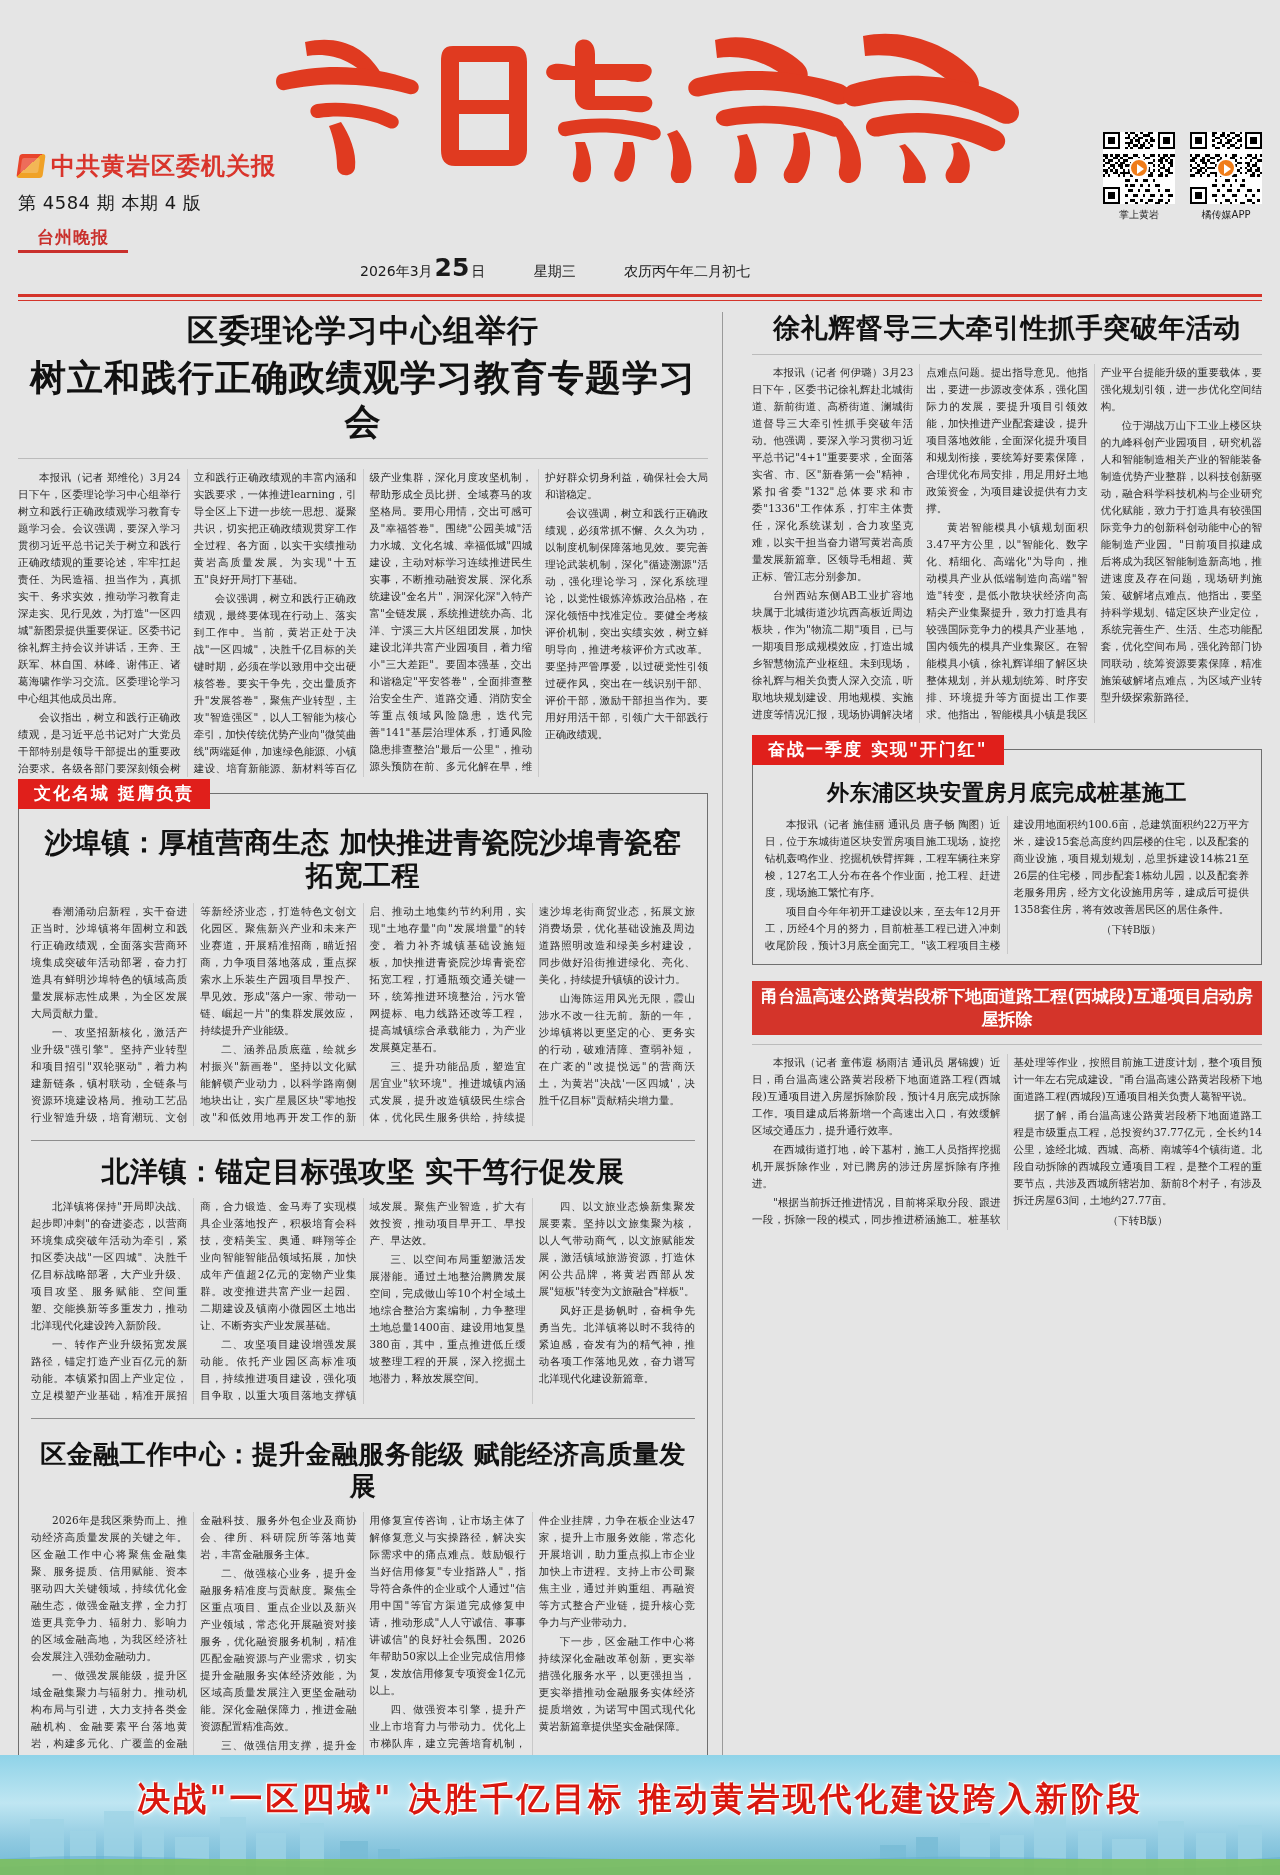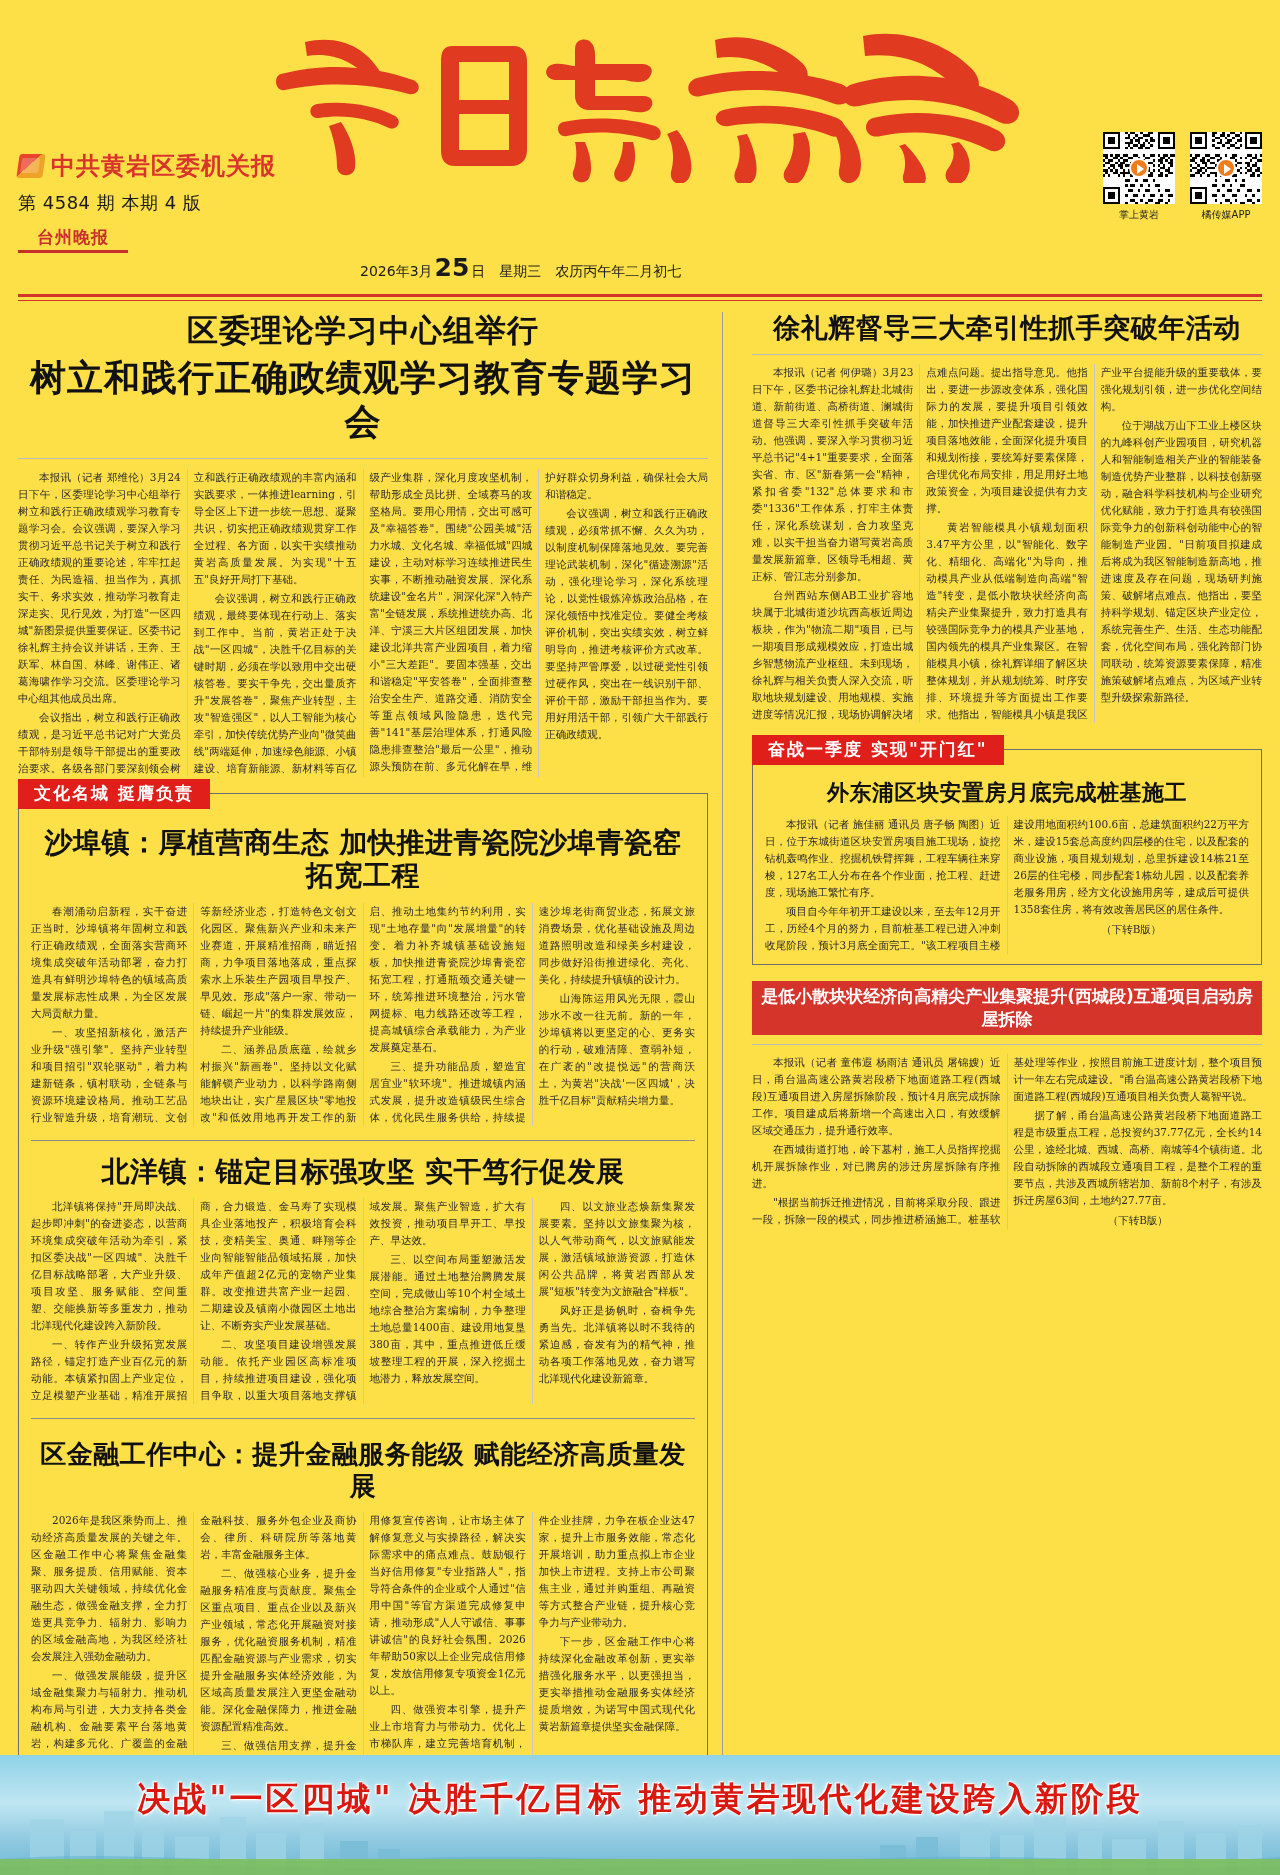--- a/index.html
+++ b/index.html
@@ -2,21 +2,21 @@
 <html><head>
 <meta charset="utf-8">
 <style>
   * { box-sizing: border-box; margin: 0; padding: 0; }
   html, body {
     width: 1280px; height: 1875px;
     background: #ffffff;
     font-family: "Liberation Serif", "DejaVu Serif", serif;
     overflow: hidden;
   }
-  .page { position: relative; width: 1280px; height: 1875px; background:#fde047; }
+  .page { position: relative; width: 1280px; height: 1875px; background:#e5e5e5; }
 
   
   .masthead { position: relative; height: 280px; }
 
   .nameplate {
     position: absolute; left: 245px; top: 18px; width: 790px; height: 165px;
     display: flex; align-items: center; justify-content: center;
   }
   .nameplate svg { width: 100%; height: 100%; }
 
@@ -47,20 +47,21 @@
     font-family:"DejaVu Serif", serif; font-size:17px; font-weight:700;
     color:#c9302c; letter-spacing:1px;
     border-bottom: 3px solid #c9302c;
   }
 
   .date-row {
     position: absolute; left: 360px; top: 255px; width: 390px;
     display: flex; align-items: baseline; gap: 14px;
     font-family: "DejaVu Sans", sans-serif; font-size: 14px; color: #1a1a1a;
     white-space: nowrap;
+    justify-content: space-between;
   }
   .date-row .big { font-size: 25px; font-weight: 700; line-height: 1; }
   .date-main { display:flex; align-items:baseline; gap:2px; }
 
   .qr-wrap { position: absolute; right: 18px; top: 132px; display: flex; gap: 15px; }
   .qr-box { width: 72px; text-align: center; }
   .qr-img { width: 72px; height: 72px; position: relative; background:#fff; }
   .qr-cap { margin-top: 4px; font-family:"DejaVu Sans",sans-serif; font-size: 10px; color:#222; white-space: nowrap;}
   .qr-dot {
     position:absolute; left:50%; top:50%; transform:translate(-50%,-50%);
@@ -614,21 +615,21 @@
 
         <div class="art-block cols2 body-text">
           <p>本报讯（记者 施佳丽 通讯员 唐子畅 陶图）近日，位于东城街道区块安置房项目施工现场，旋挖钻机轰鸣作业、挖掘机铁臂挥舞，工程车辆往来穿梭，127名工人分布在各个作业面，抢工程、赶进度，现场施工繁忙有序。</p>
           <p>项目自今年年初开工建设以来，至去年12月开工，历经4个月的努力，目前桩基工程已进入冲刺收尾阶段，预计3月底全面完工。"该工程项目主楼建设用地面积约100.6亩，总建筑面积约22万平方米，建设15套总高度约四层楼的住宅，以及配套的商业设施，项目规划规划，总里拆建设14栋21至26层的住宅楼，同步配套1栋幼儿园，以及配套养老服务用房，经方文化设施用房等，建成后可提供1358套住房，将有效改善居民区的居住条件。</p>
           <p class="cont-note" style="text-indent:0">（下转B版）</p>
         </div>
       </div>
 
       <div style="margin-top:16px">
         <div style="text-align:center">
-          <span class="hl-band">是低小散块状经济向高精尖产业集聚提升(西城段)互通项目启动房屋拆除</span>
+          <span class="hl-band">甬台温高速公路黄岩段桥下地面道路工程(西城段)互通项目启动房屋拆除</span>
         </div>
         <div class="r-rule-thin"></div>
         <div class="cols2 body-text">
           <p>本报讯（记者 童伟遐 杨雨洁 通讯员 屠锦嫂）近日，甬台温高速公路黄岩段桥下地面道路工程(西城段)互通项目进入房屋拆除阶段，预计4月底完成拆除工作。项目建成后将新增一个高速出入口，有效缓解区域交通压力，提升通行效率。</p>
           <p>在西城街道打地，岭下墓村，施工人员指挥挖掘机开展拆除作业，对已腾房的涉迁房屋拆除有序推进。</p>
           <p>"根据当前拆迁推进情况，目前将采取分段、跟进一段，拆除一段的模式，同步推进桥涵施工。桩基软基处理等作业，按照目前施工进度计划，整个项目预计一年左右完成建设。"甬台温高速公路黄岩段桥下地面道路工程(西城段)互通项目相关负责人葛智平说。</p>
           <p>据了解，甬台温高速公路黄岩段桥下地面道路工程是市级重点工程，总投资约37.77亿元，全长约14公里，途经北城、西城、高桥、南城等4个镇街道。北段自动拆除的西城段立通项目工程，是整个工程的重要节点，共涉及西城所辖岩加、新前8个村子，有涉及拆迁房屋63间，土地约27.77亩。</p>
           <p class="cont-note" style="text-indent:0">（下转B版）</p>
         </div>
       </div>

